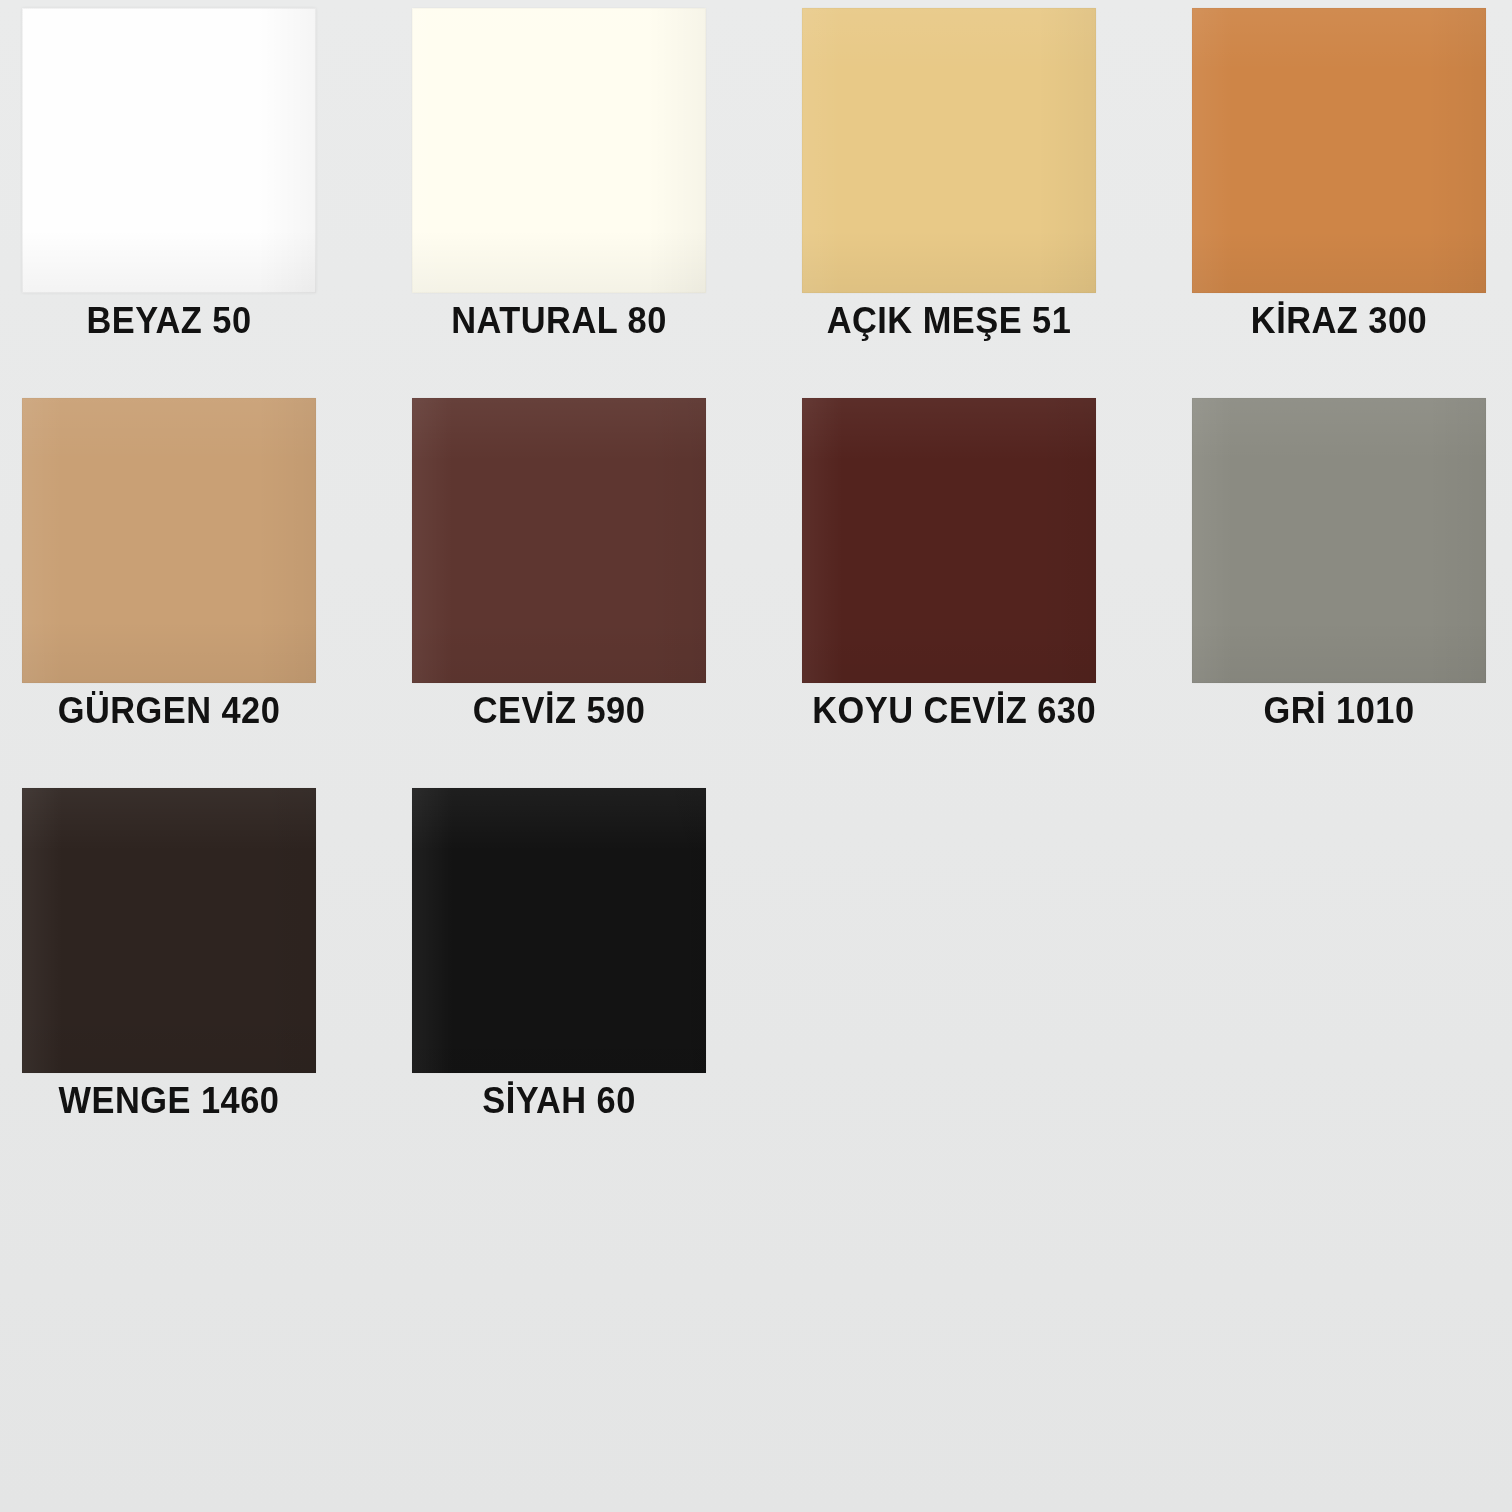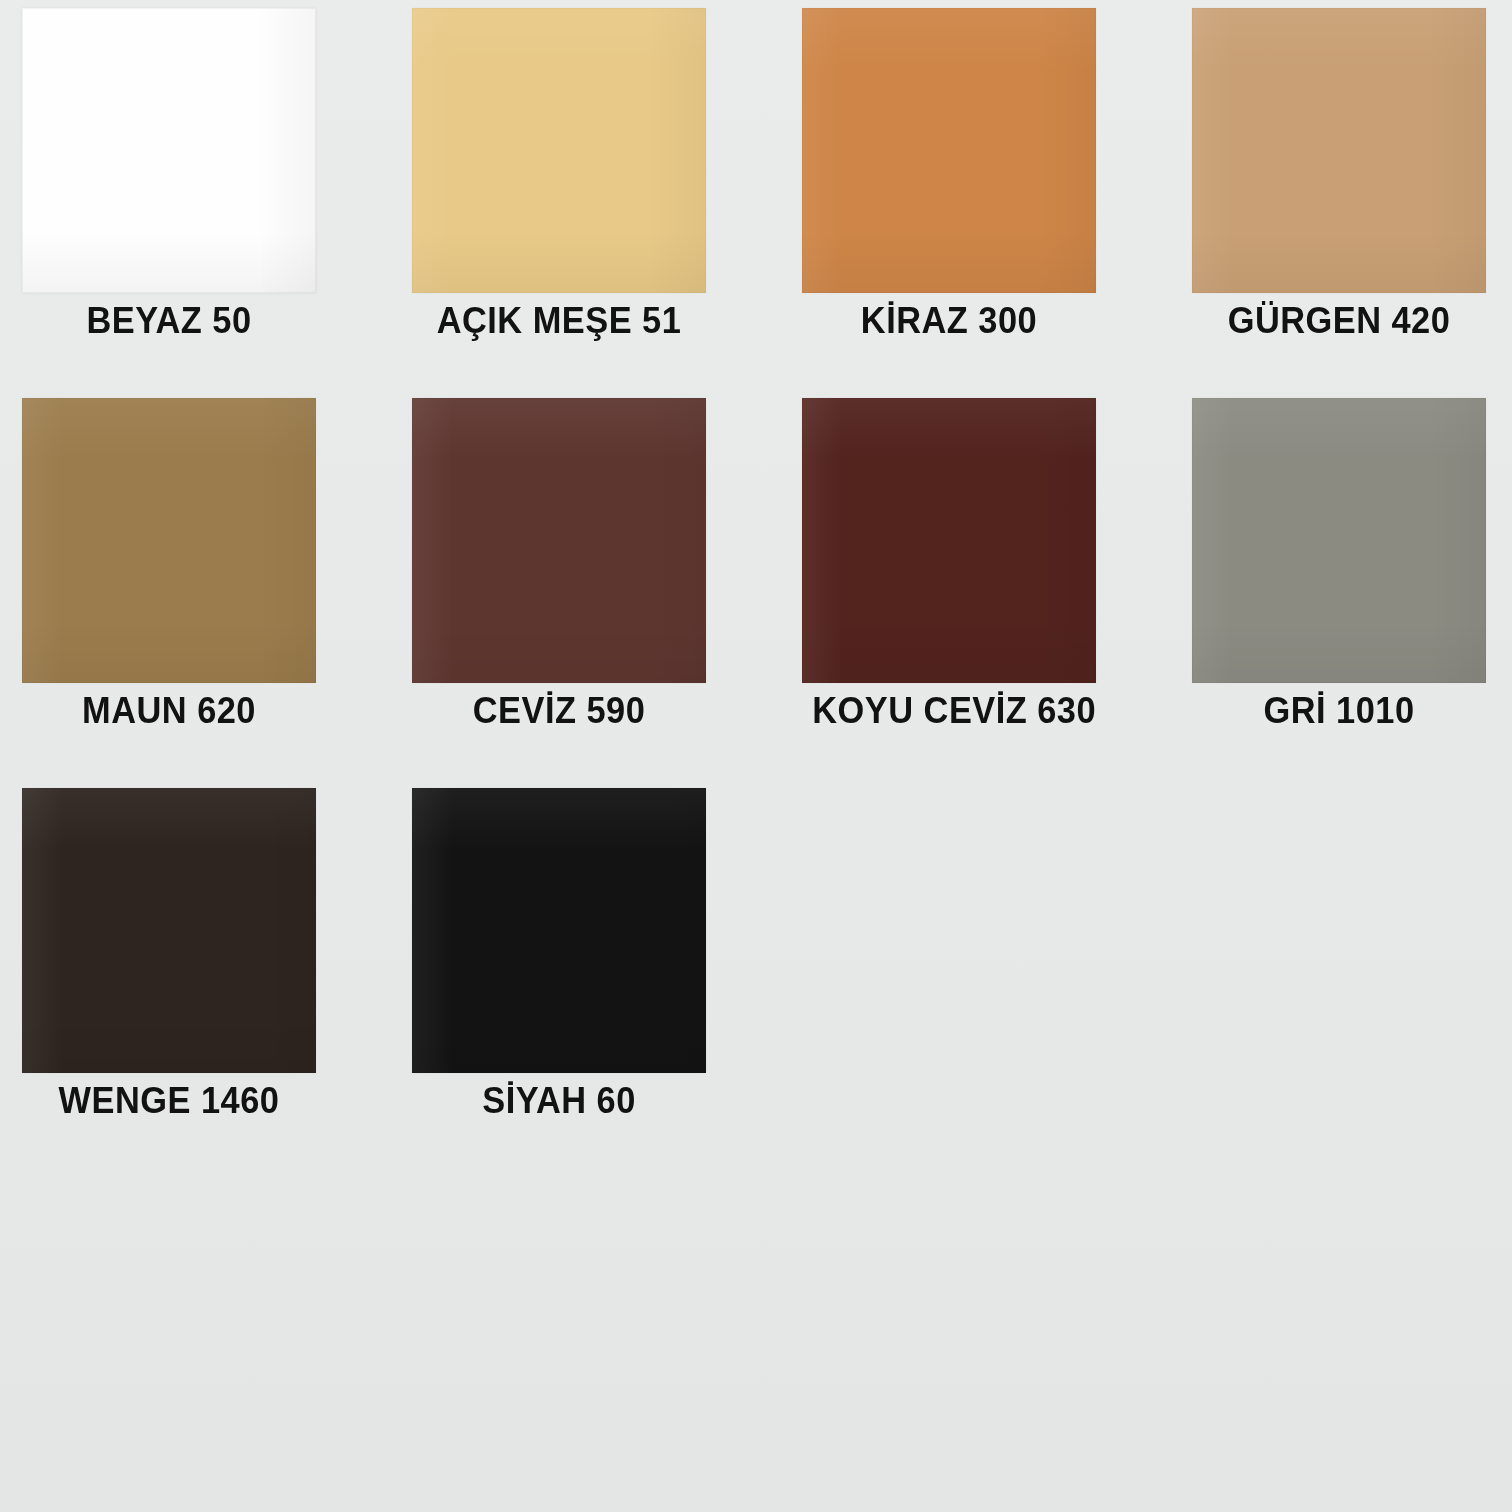--- a/index.html
+++ b/index.html
@@ -96,20 +96,24 @@
 <body>
 
 <div id="swatch-chart" style="background-color: rgb(232, 233, 233);">
   <div class="grid">
 
     <div class="cell c0">
       <div class="chip chip-white" style="background-color: rgb(254, 254, 254);"></div>
       <div class="caption">BEYAZ 50</div>
     </div>
 
+    <div class="cell c1">
+      <div class="chip" style="background-color: rgb(255, 253, 240);"></div>
+      <div class="caption">NATURAL 80</div>
+    </div>
 
 
     <div class="cell c3">
       <div class="chip" style="background-color: rgb(232, 201, 135);"></div>
       <div class="caption">AÇIK MEŞE 51</div>
     </div>
 
 
 
     <div class="cell c2">
@@ -117,24 +121,20 @@
       <div class="caption">KİRAZ 300</div>
     </div>
 
     <div class="cell c3">
       <div class="chip" style="background-color: rgb(201, 160, 117);"></div>
       <div class="caption">GÜRGEN 420</div>
     </div>
 
 
 
-    <div class="cell c2">
-      <div class="chip" style="background-color: rgb(155, 124, 76);"></div>
-      <div class="caption">MAUN 620</div>
-    </div>
 
     <div class="cell c3">
       <div class="chip" style="background-color: rgb(94, 54, 48);"></div>
       <div class="caption">CEVİZ 590</div>
     </div>
 
     <div class="cell c0">
       <div class="chip" style="background-color: rgb(83, 35, 30);"></div>
       <div class="caption">KOYU CEVİZ 630</div>
     </div>

